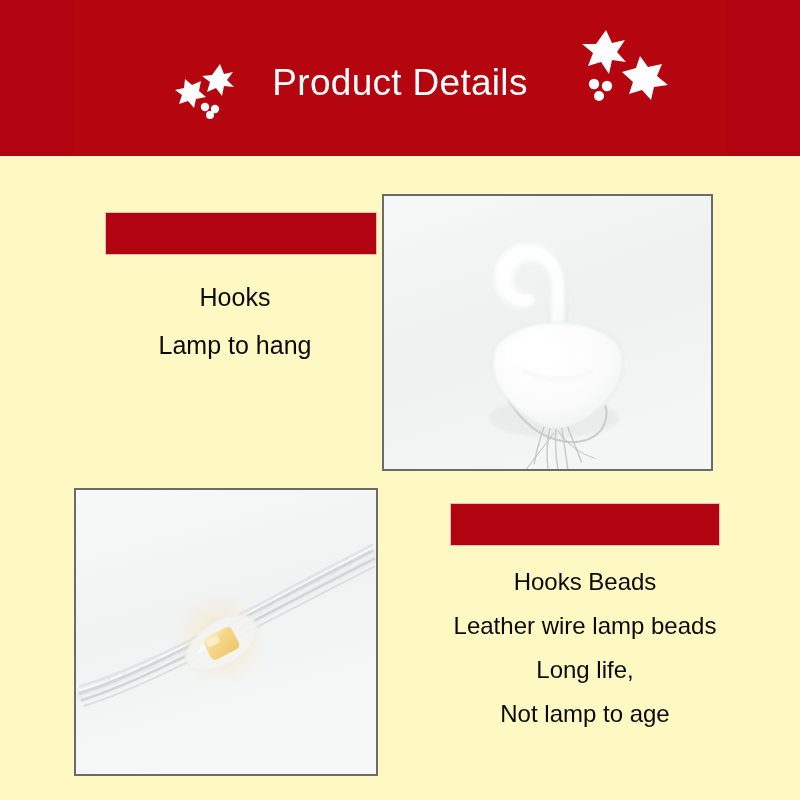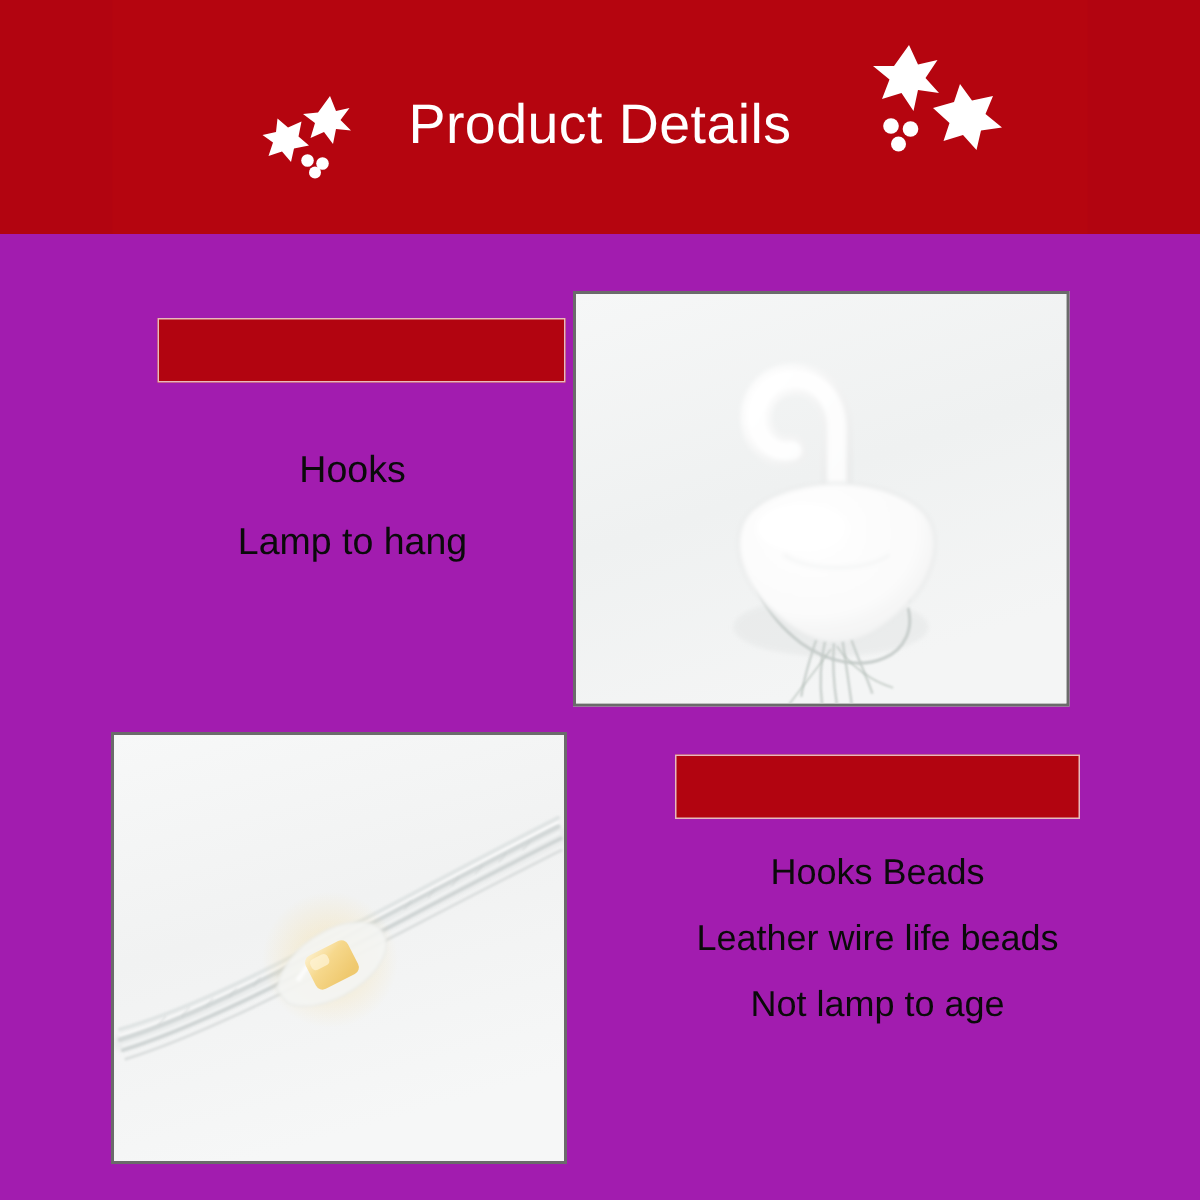--- a/index.html
+++ b/index.html
@@ -12,21 +12,21 @@
     background: #ffffff;
     font-family: "Liberation Sans", sans-serif;
     overflow: hidden;
     position: relative;
   }
 
   #page {
     position: relative;
     width: 800px;
     height: 800px;
-    background: #a21caf;
+    background: #fef9c3;
   }
 
   
   .header-banner {
     position: absolute;
     left: 0;
     top: 0;
     width: 800px;
     height: 156px;
     background: #b20410;
@@ -99,21 +99,21 @@
     font-weight: 400;
     text-align: center;
   }
   .text-block .line {
     display: block;
     white-space: nowrap;
   }
 
   .hooks-text {
     left: 90px;
-    top: 289px;
+    top: 273px;
     width: 290px;
     font-size: 25px;
     line-height: 48px;
   }
 
   .beads-text {
     left: 425px;
     top: 560px;
     width: 320px;
     font-size: 24px;
@@ -318,17 +318,18 @@
         <rect x="131" y="143" width="32" height="25" rx="5" fill="url(#ledGradBead)"></rect>
         <rect x="134" y="146" width="13" height="8" rx="3" fill="#fdf3d4" opacity="0.75"></rect>
       </g>
     </svg>
   </div>
 
   <div class="red-bar red-bar-beads"></div>
 
   <div class="text-block beads-text">
     <span class="line">Hooks Beads</span>
-    <span class="line">Leather wire life beads</span>
+    <span class="line">Leather wire lamp beads</span>
+    <span class="line">Long life,</span>
     <span class="line">Not lamp to age</span>
   </div>
 
 </div>
 
 </body></html>

